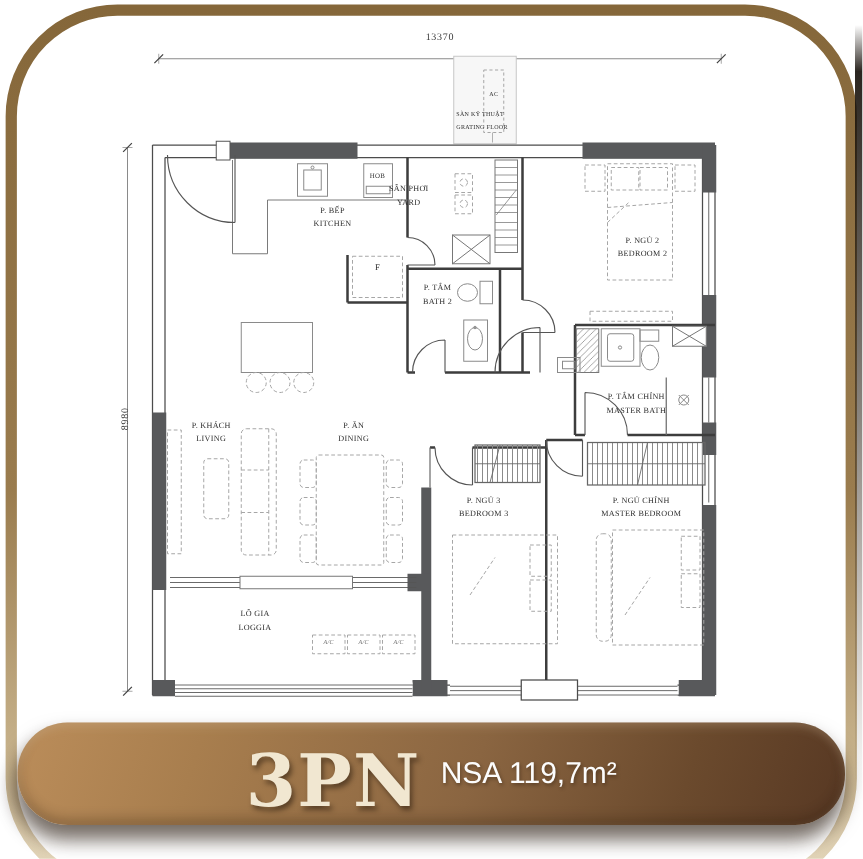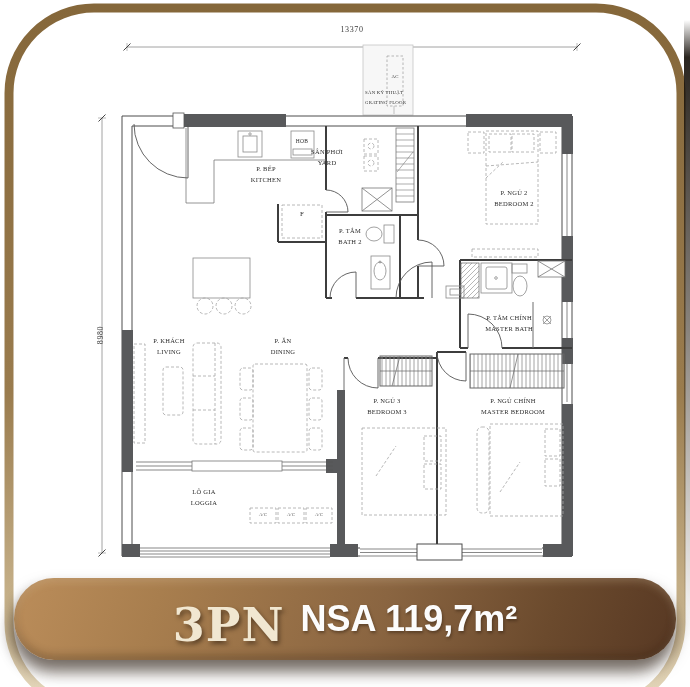--- a/index.html
+++ b/index.html
@@ -27,27 +27,27 @@
   .banner{
     position:absolute;left:14px;top:578px;width:662px;height:82px;
     border-radius:40px;
     background:linear-gradient(108deg,#bb8d5a 0%,#a87e4e 22%,#8a6541 55%,#6b4a2d 80%,#573823 100%);
     box-shadow:0 10px 16px rgba(35,22,10,0.5),-4px 12px 14px rgba(35,22,10,0.28),
       inset 0 3px 8px rgba(255,230,190,0.25),inset 0 -4px 10px rgba(30,18,8,0.3);
     display:flex;align-items:center;justify-content:center;gap:16px;
   }
   .banner .unit{
     font-family:"DejaVu Serif","Liberation Serif",serif;font-weight:700;
-    font-size:46px;color:#f1e7d1;letter-spacing:1px;
+    font-size:58px;color:#f1e7d1;letter-spacing:1px;
     text-shadow:2px 3px 4px rgba(30,18,8,0.5);
     margin-top:12px;
   }
   .banner .nsa{
-    font-family:"Liberation Sans","DejaVu Sans",sans-serif;font-weight:700;
-    font-size:36px;color:#fcfcfc;margin-top:0;
+    font-family:"Liberation Sans","DejaVu Sans",sans-serif;font-weight:400;
+    font-size:24px;color:#fcfcfc;margin-top:0;
     text-shadow:1px 2px 3px rgba(30,18,8,0.4);
   }
 </style>
 </head>
 <body>
 
 <svg class="layer" width="690" height="580" viewBox="0 0 690 580">
   <defs>
     <pattern id="vh" width="4" height="10" patternUnits="userSpaceOnUse">
       <path d="M2,0 V10" stroke="#8b8b8b" stroke-width="0.8"></path>

